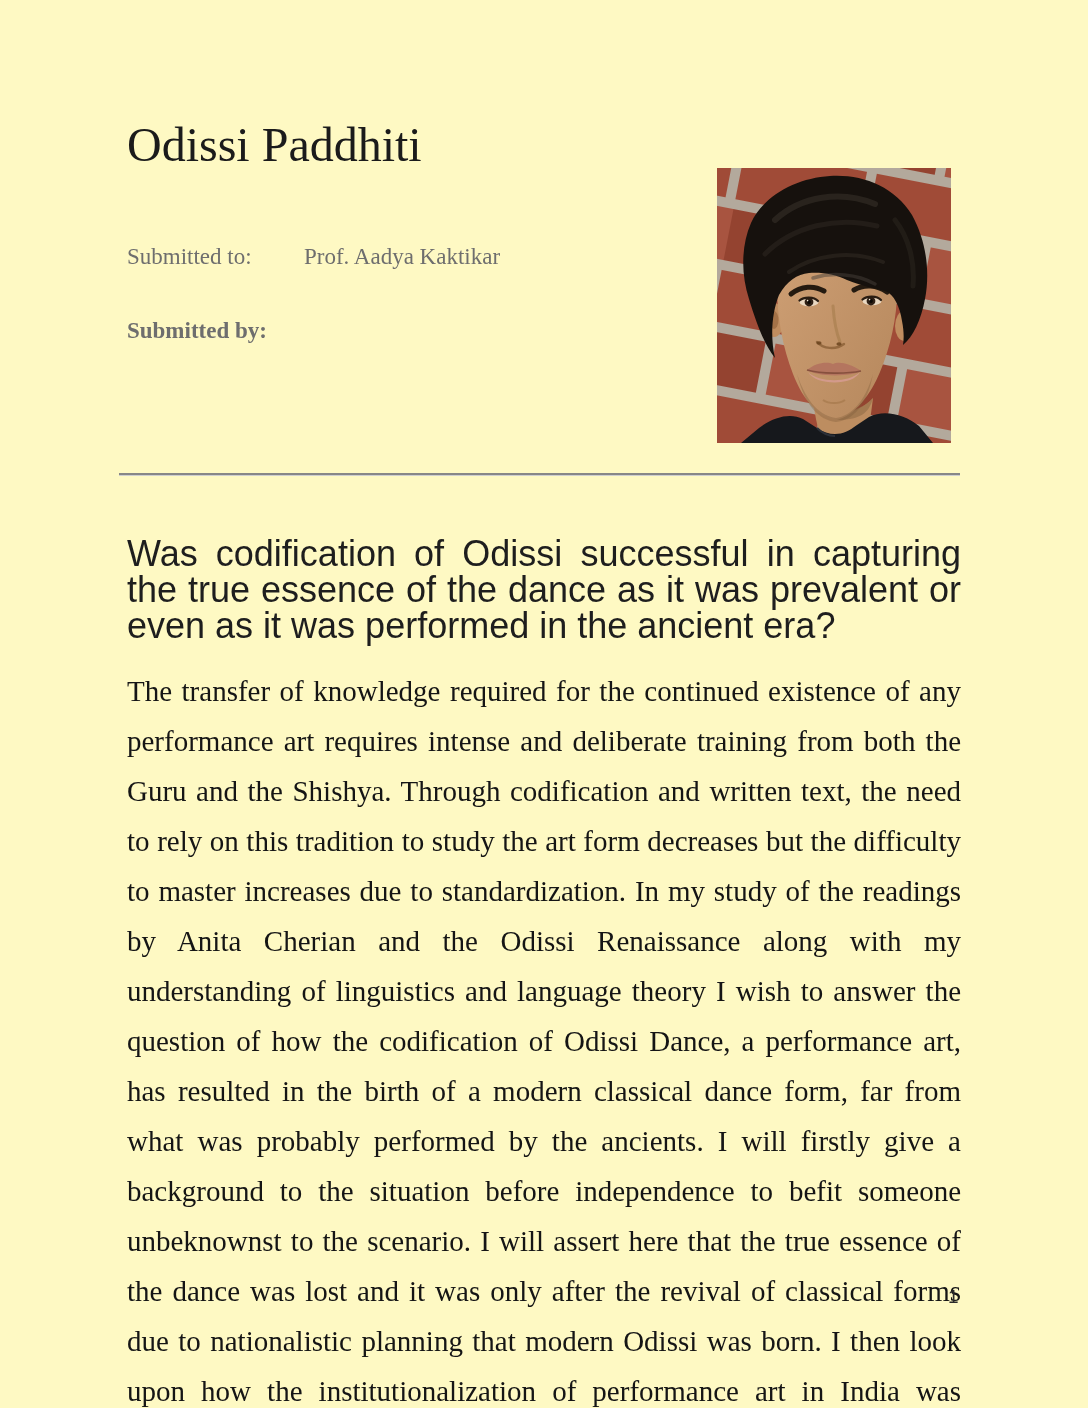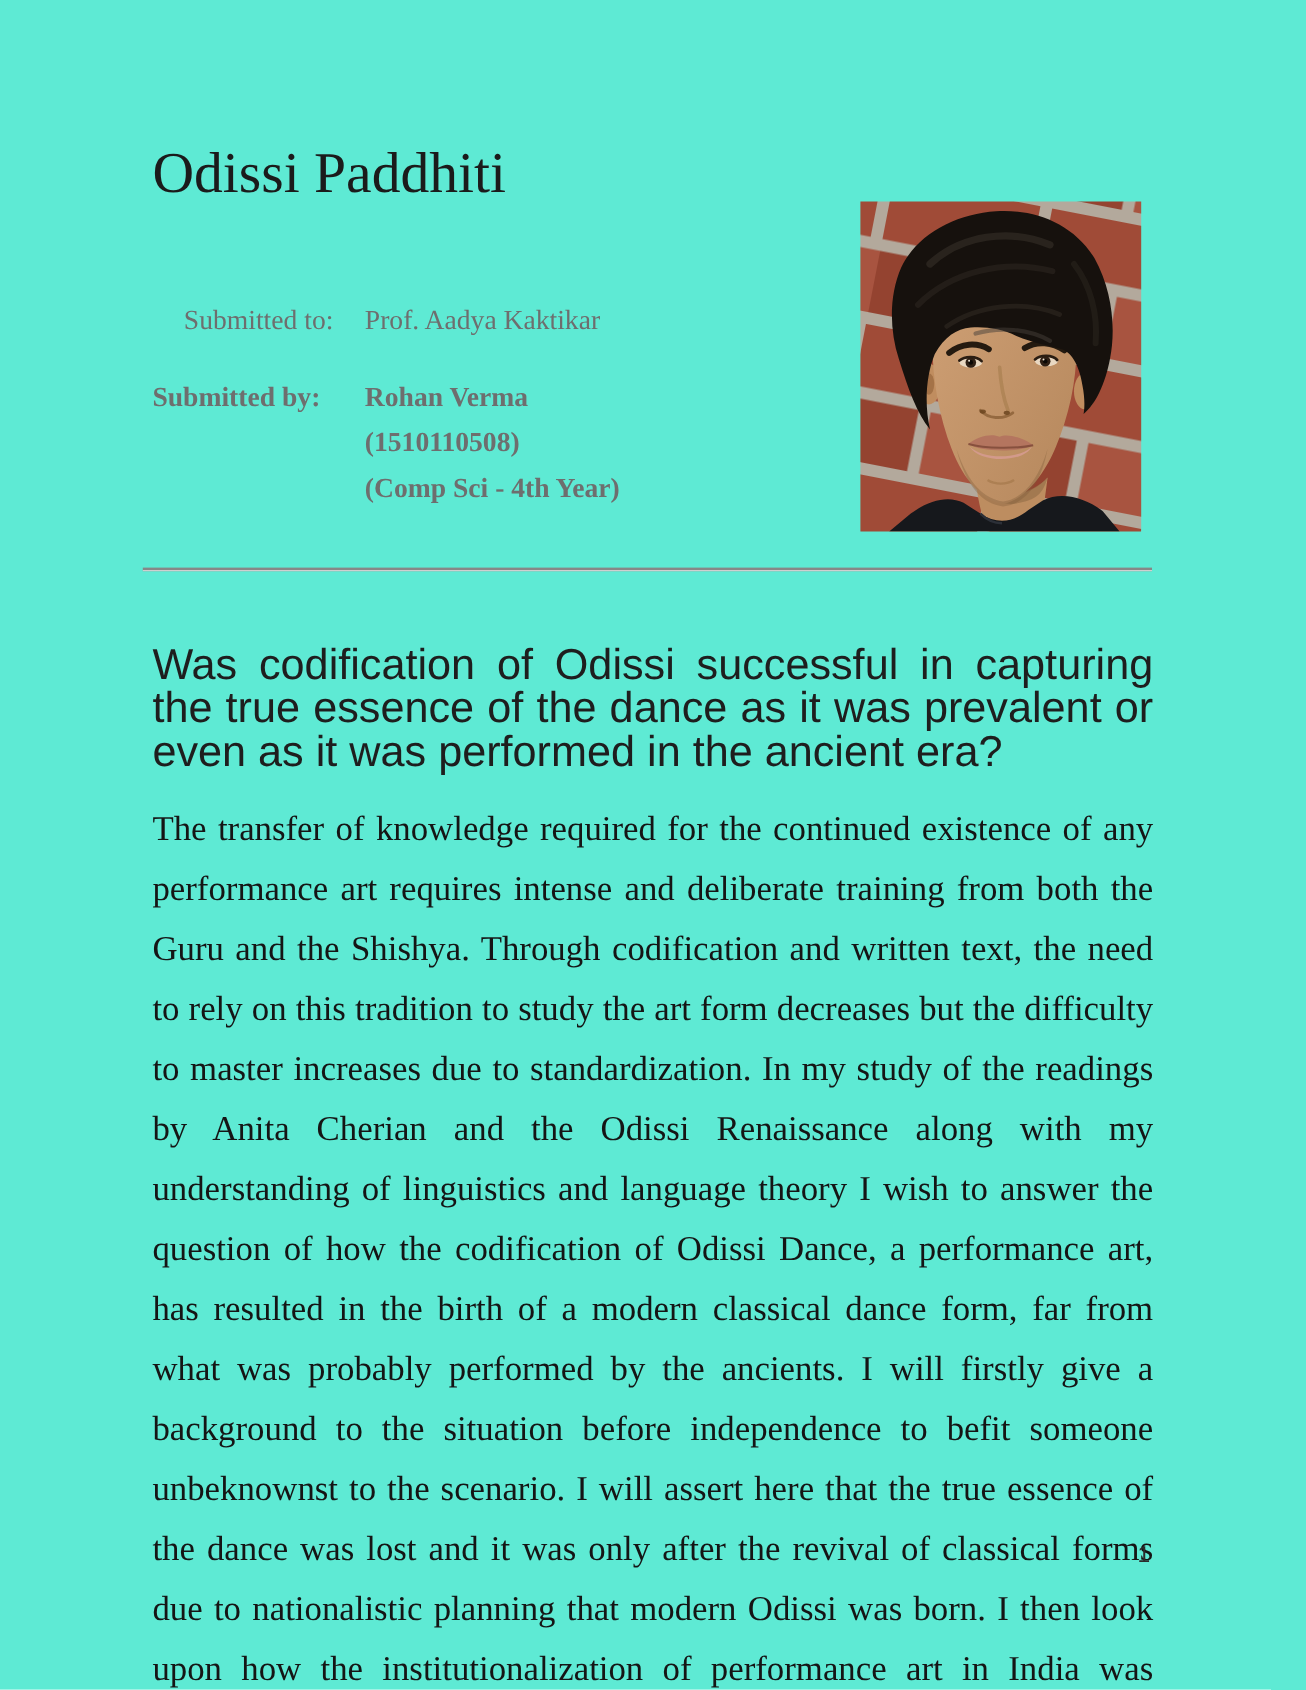--- a/index.html
+++ b/index.html
@@ -1,36 +1,36 @@
 <!DOCTYPE html>
 <html><head>
 <meta charset="utf-8">
 <style>
   html,body{margin:0;padding:0;}
   body{
     width:1088px;height:1408px;background:#ffffff;
     font-family:"Liberation Serif", serif;
     position:relative;overflow:hidden;
   }
-  .page{position:absolute;left:0;top:0;width:1088px;height:1408px;background:#5eead4;}
+  .page{position:absolute;left:0;top:0;width:1088px;height:1408px;background:#fef9c3;}
 
   .title{
     position:absolute;left:127px;top:116px;margin:0;
     font-family:"Liberation Serif", serif;
     font-size:48px;font-weight:400;color:#1b1b1b;line-height:1.2;
     white-space:nowrap;
   }
 
   .meta{
     position:absolute;left:127px;display:flex;
     color:#6e6e6e;font-size:23px;
     font-family:"Liberation Serif", serif;
   }
   .meta-label{flex:0 0 177px;width:177px;}
-  .meta-to{top:251px;line-height:32px;text-align:center;}
+  .meta-to{top:241px;line-height:32px;}
   .meta-by{top:312px;line-height:38px;font-weight:bold;}
   .stack span{display:block;}
 
   .photo{position:absolute;left:717px;top:168px;width:234px;height:275px;}
   .photo svg{display:block;width:100%;height:100%;}
 
   .divider{
     position:absolute;left:119px;top:473px;width:841px;height:2px;
     margin:0;border:none;background:#878787;border-bottom:1px solid #cfcfcf;
   }
@@ -62,25 +62,20 @@
 
   <h1 class="title">Odissi Paddhiti</h1>
 
   <div class="meta meta-to">
     <span class="meta-label">Submitted to:</span>
     <span class="meta-value">Prof. Aadya Kaktikar</span>
   </div>
 
   <div class="meta meta-by">
     <span class="meta-label">Submitted by:</span>
-    <span class="meta-value stack">
-      <span>Rohan Verma</span>
-      <span>(1510110508)</span>
-      <span>(Comp Sci - 4th Year)</span>
-    </span>
   </div>
 
   <div class="photo">
     <svg viewBox="0 0 234 275" xmlns="http://www.w3.org/2000/svg" preserveAspectRatio="none">
       <defs>
         <linearGradient id="skinG" x1="0" y1="0" x2="1" y2="1">
           <stop offset="0" stop-color="#d0a176"></stop>
           <stop offset="1" stop-color="#b5875c"></stop>
         </linearGradient>
         <pattern id="bricks" width="134" height="124" patternUnits="userSpaceOnUse" patternTransform="rotate(11 117 137)">

